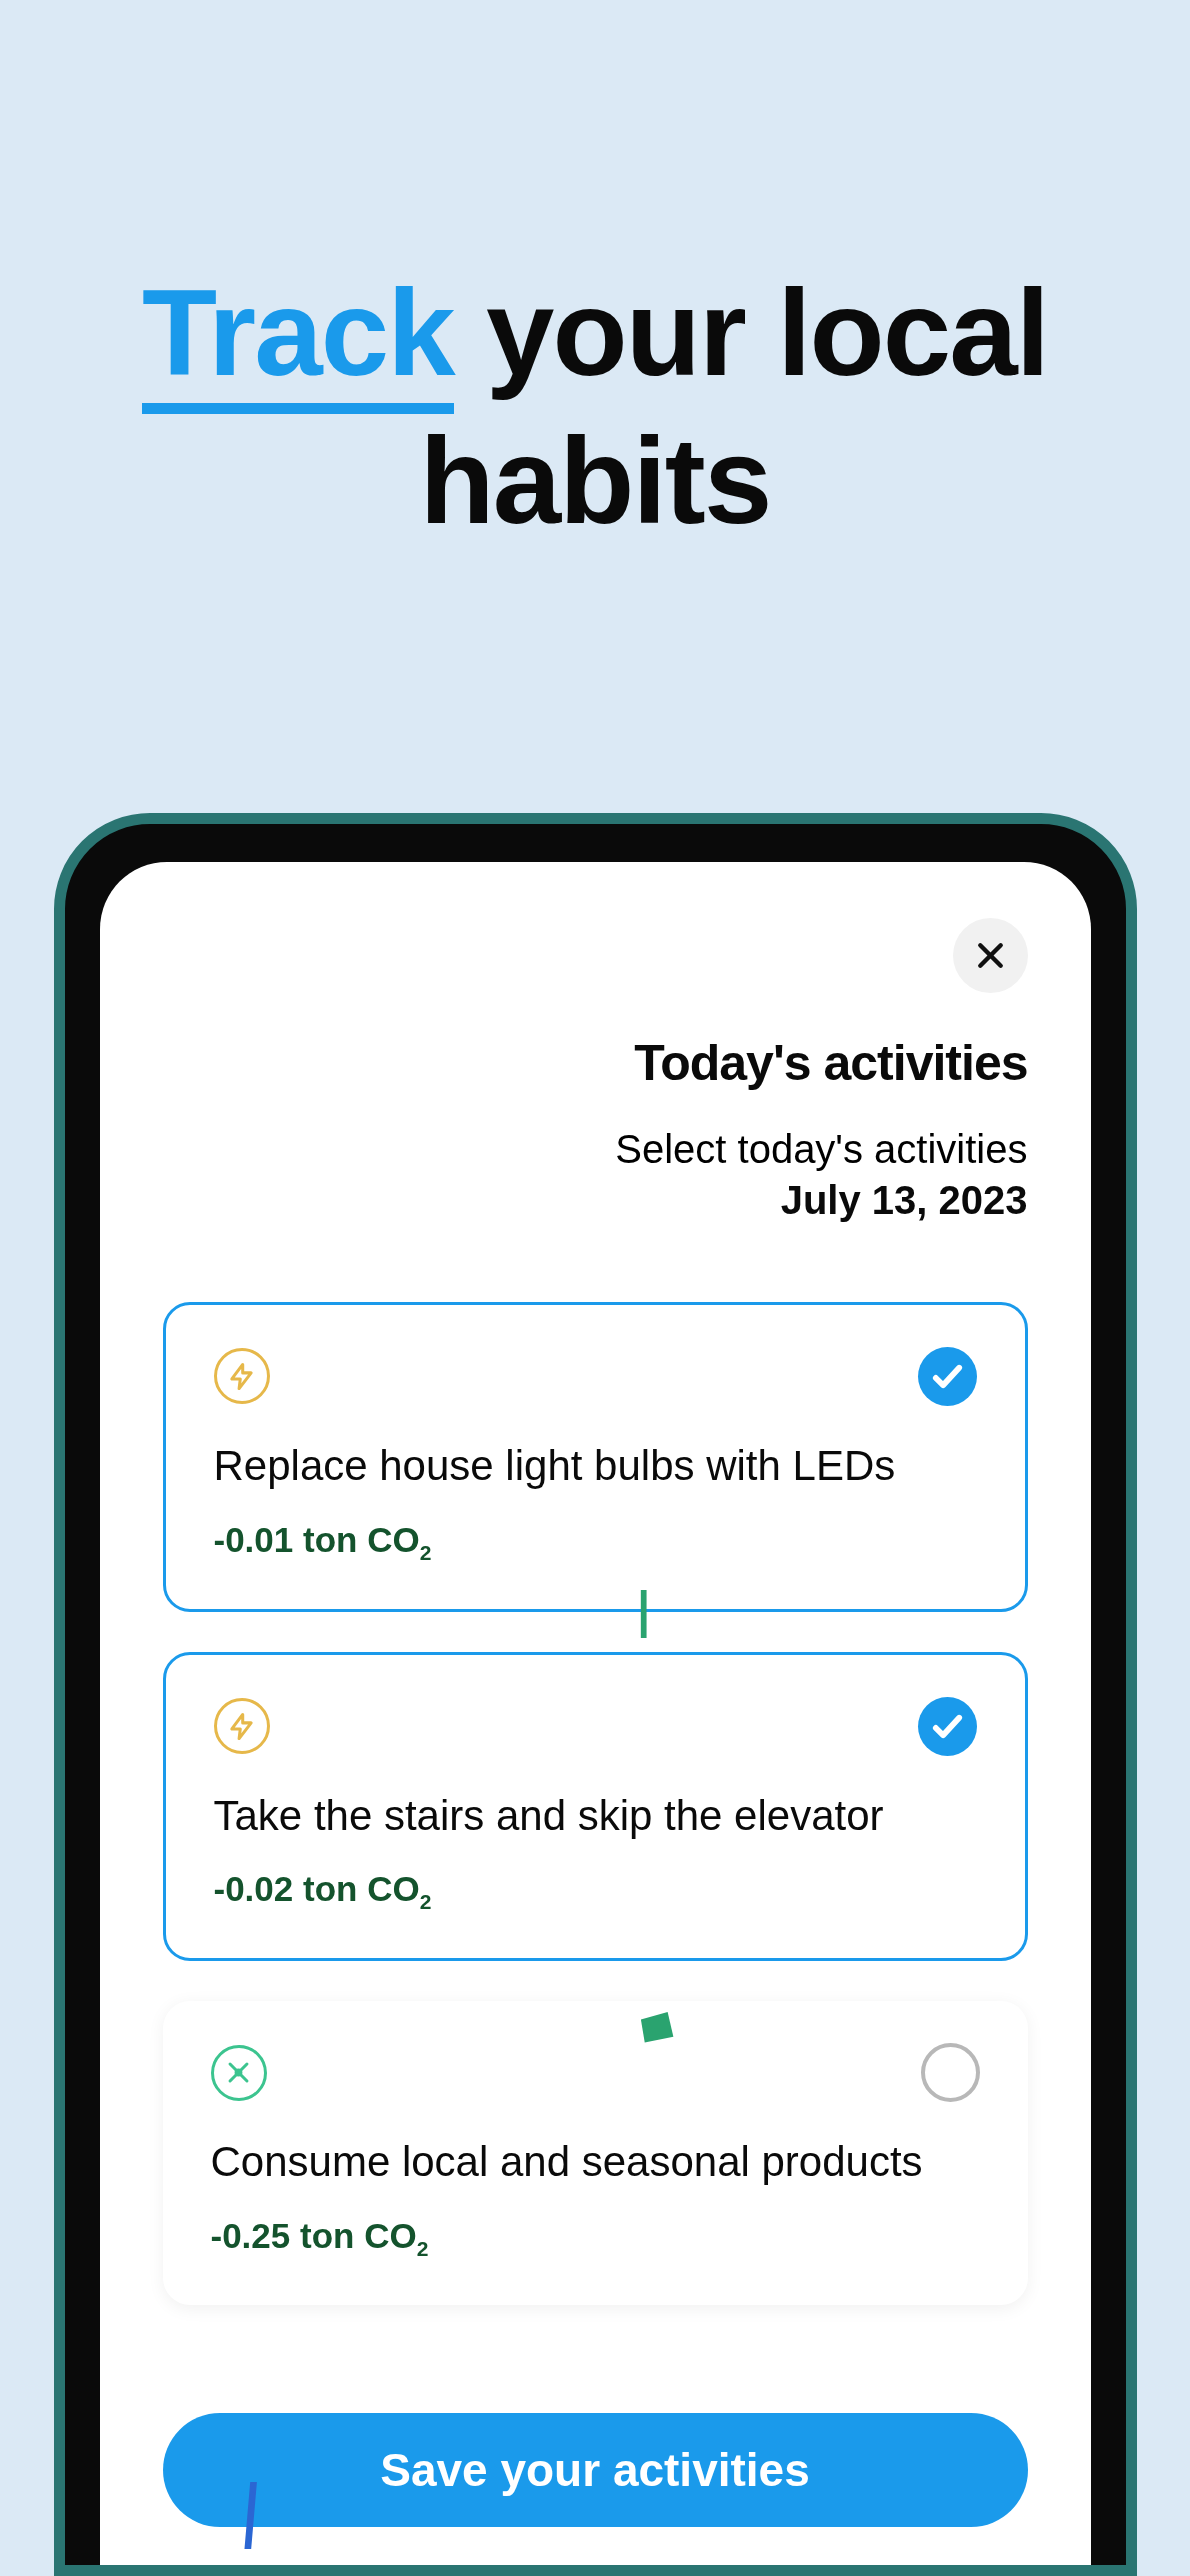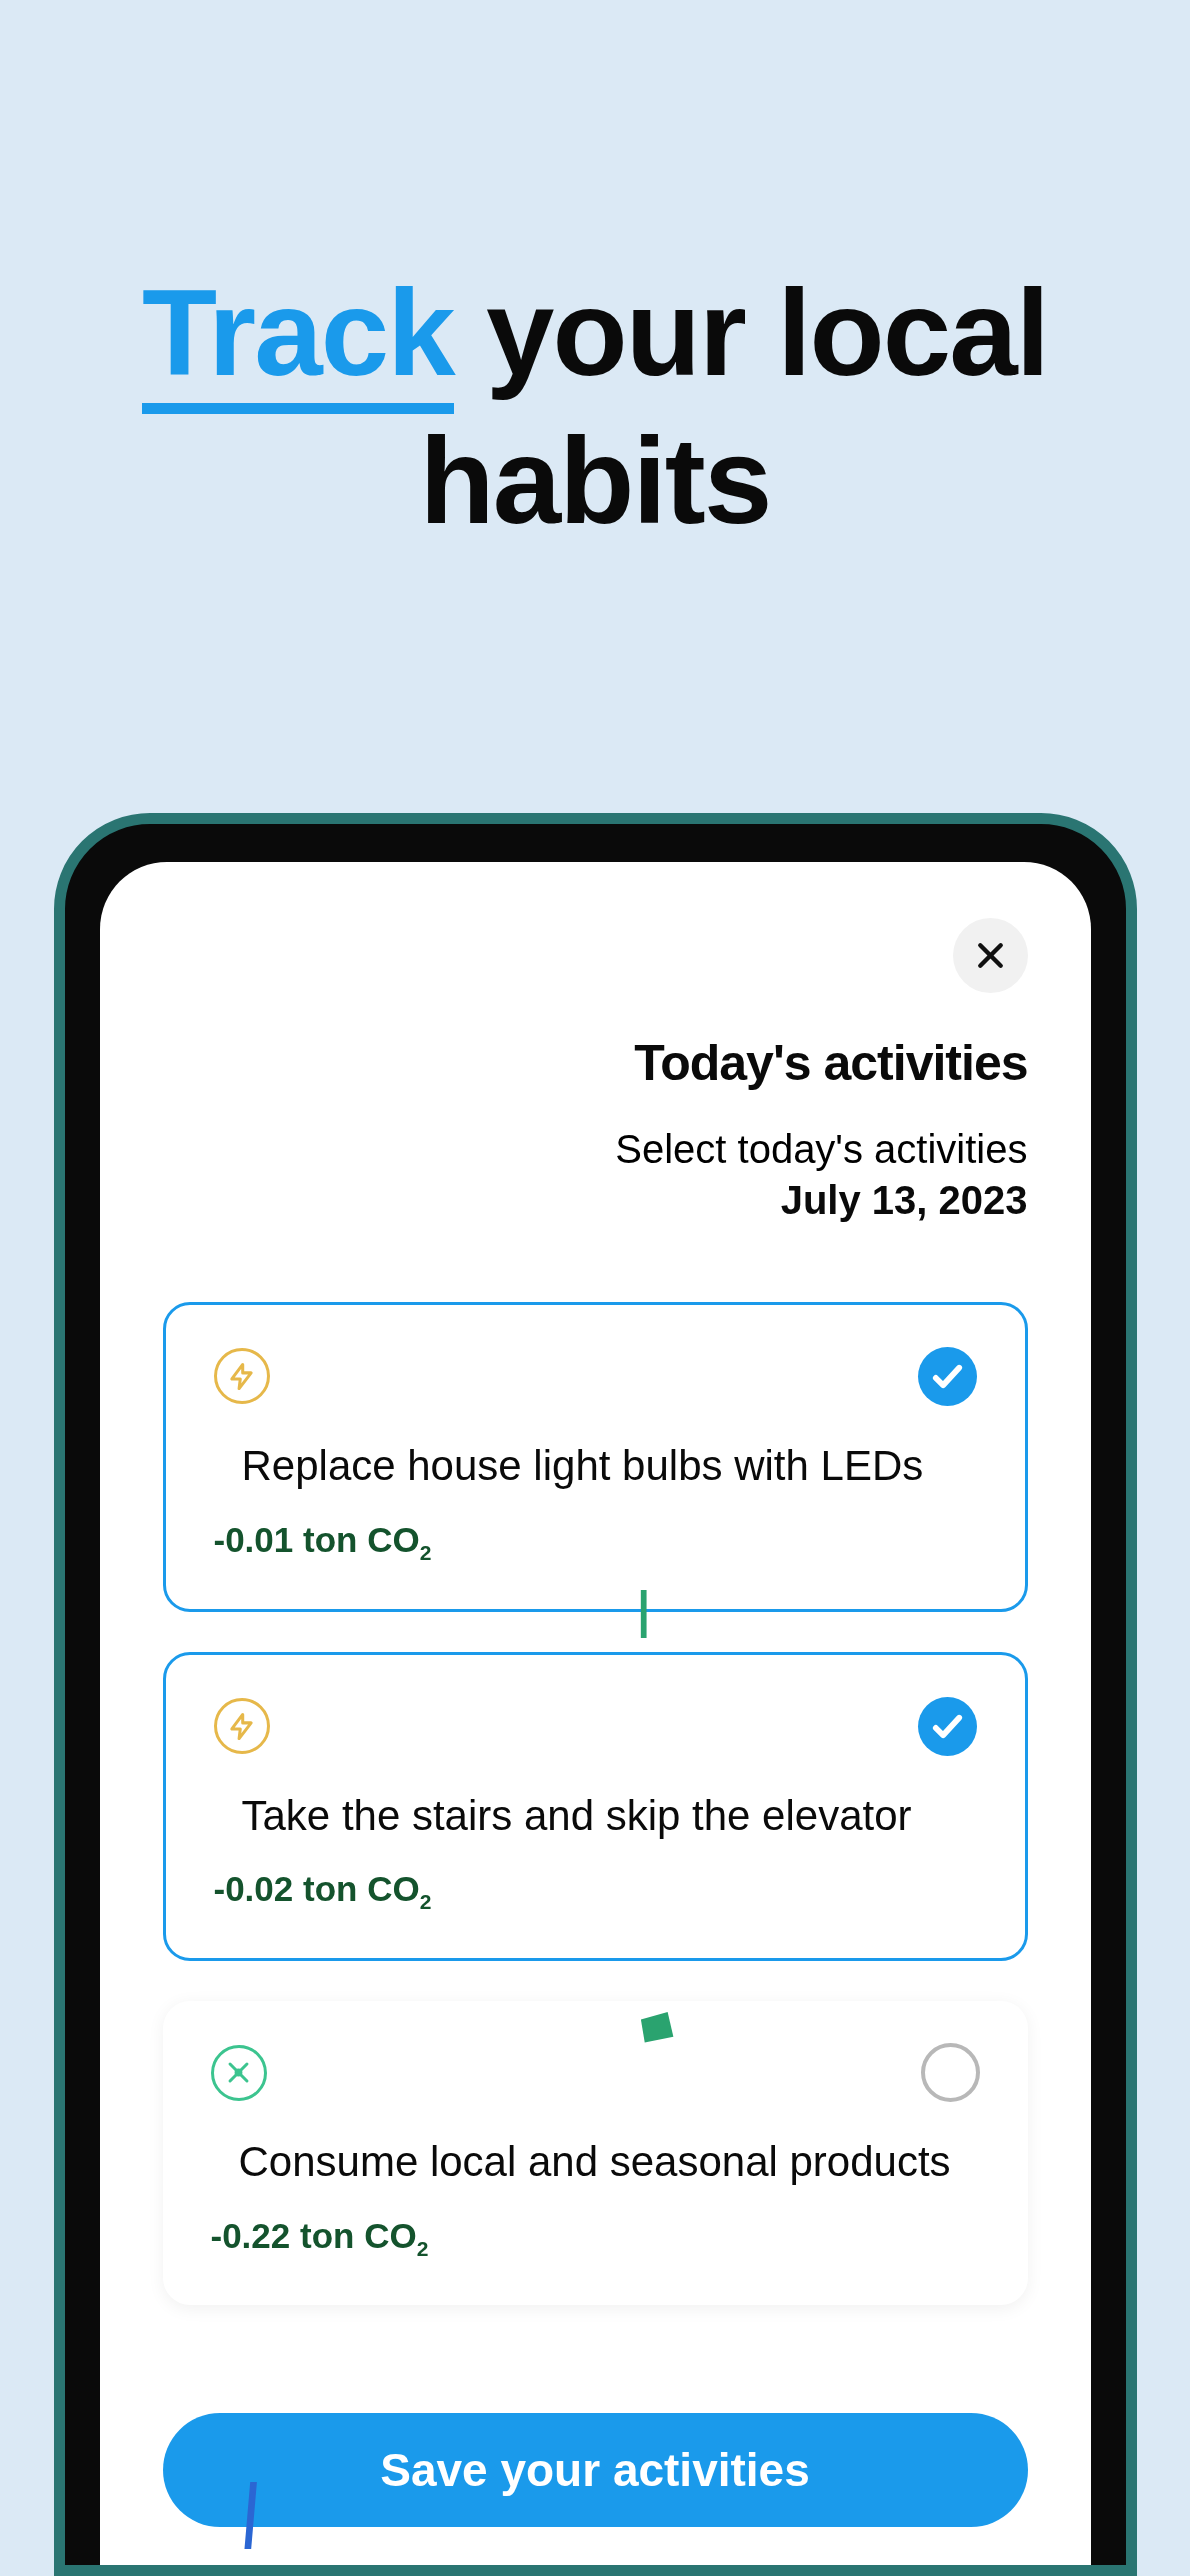--- a/index.html
+++ b/index.html
@@ -150,21 +150,20 @@
       background: transparent;
       border: 4.8px solid #b8b8b8;
     }
     .check-circle svg { width: 35px; height: 35px; }
     .activity-title {
       margin-top: 33px;
       font-size: 42px;
       color: #0a0a0a;
       font-weight: 400;
       line-height: 1.3;
-      margin-left: 28px;
     }
     .activity-impact {
       margin-top: 26px;
       font-size: 35px;
       font-weight: 800;
       color: #14532d;
     }
     .activity-impact sub {
       font-size: 21px;
       vertical-align: sub;
@@ -265,21 +264,21 @@
             <svg viewBox="0 0 24 24" width="29" height="29" fill="none" stroke-width="2.5" stroke-linecap="round" stroke-linejoin="round">
                 <line x1="5" y1="5" x2="19" y2="19"></line>
                 <line x1="19" y1="5" x2="5" y2="19"></line>
                 <circle cx="12" cy="12" r="2"></circle>
               </svg>
           </div>
           <div class="check-circle off"></div>
         </div>
         <div class="activity-title">Consume local and seasonal products</div>
         <div class="activity-impact">
-          <span>-0.22</span>
+          <span>-0.25</span>
           <span>ton CO</span><sub>2</sub>
         </div>
       </div>
 
     </div>
 
     <button class="save-btn">Save your activities</button>
 
     <svg class="confetti" style="top:728px;left:537px" width="13.4" height="48" viewBox="0 0 14 50">
         <line x1="7" y1="0" x2="7" y2="50" stroke="#2aa36f" stroke-width="6" stroke-linecap="round"></line>

